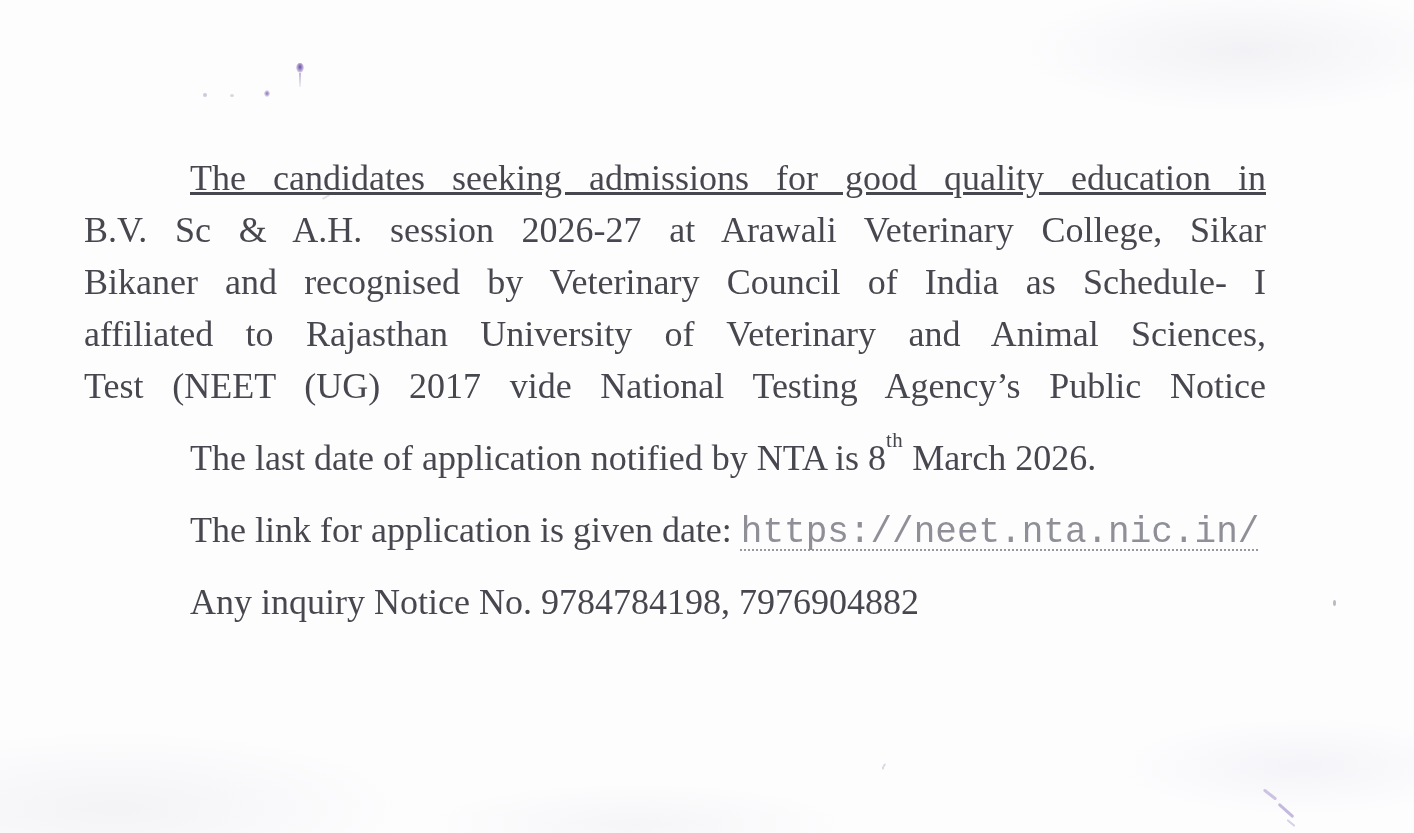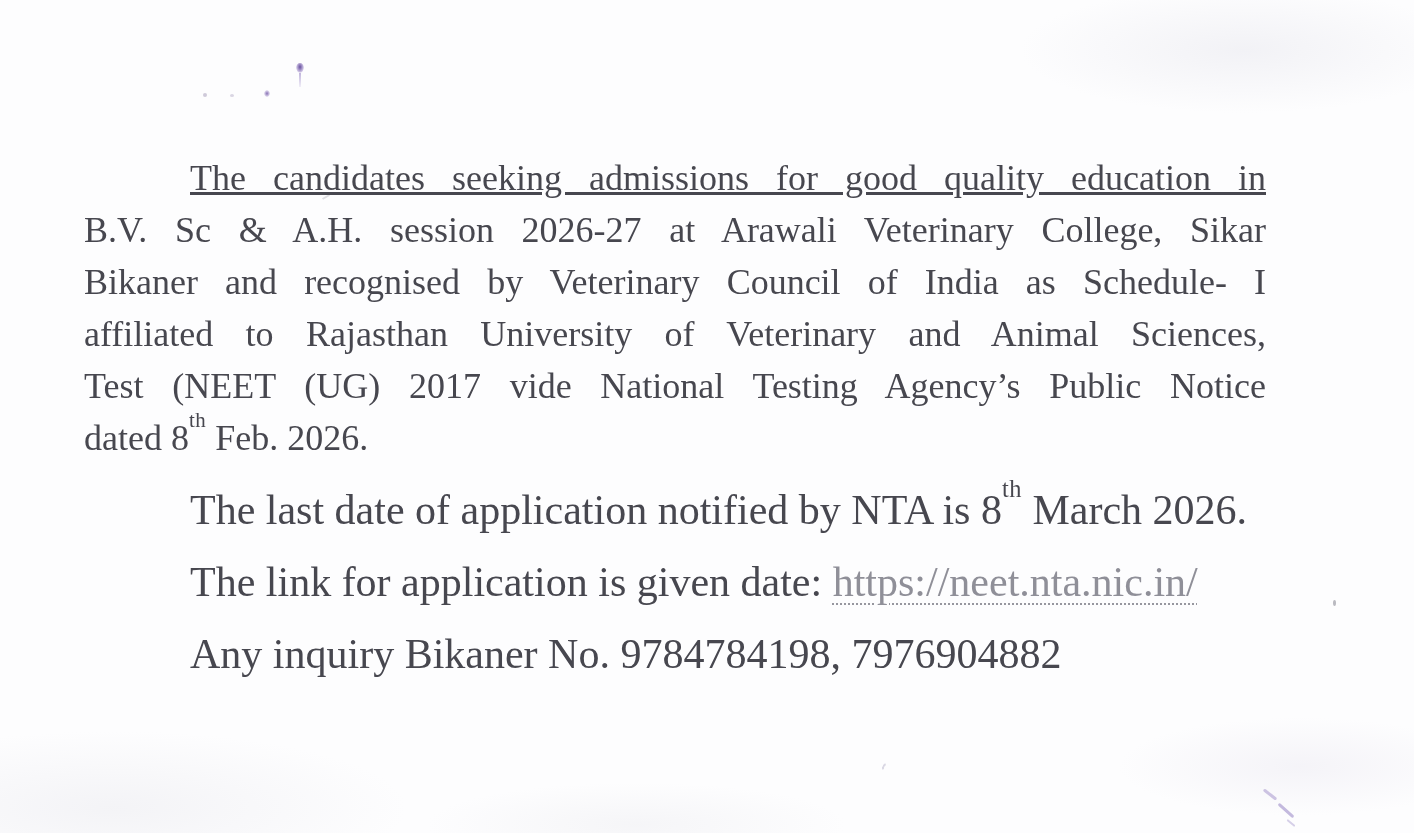--- a/index.html
+++ b/index.html
@@ -45,21 +45,21 @@
     text-indent: 106px;
     text-decoration: underline;
   }
 
   .para-line.last-of-para {
     text-align: left;
     text-align-last: left;
   }
 
   .single-para {
-    font-size: 42px;
+    font-size: 36px;
     line-height: 52px;
     height: 52px;
     padding-left: 106px;
     margin-top: 20px;
     white-space: nowrap;
   }
 
   sup.th {
     font-size: 0.58em;
     line-height: 0;
@@ -69,20 +69,21 @@
   }
 
   .app-link {
     color: #8f8f98;
     text-decoration: underline;
     text-decoration-style: dotted;
     text-decoration-thickness: 2px;
     text-underline-offset: 7px;
     text-decoration-color: #97979f;
     cursor: pointer;
+    font-family: Liberation Mono, monospace;
   }
 
   
   .speck { position: absolute; pointer-events: none; }
   .speck-dot-1 {
     left: 296px; top: 63px; width: 8px; height: 10px;
     background: radial-gradient(ellipse at 50% 40%, rgba(86,58,148,0.9), rgba(120,90,180,0.35) 60%, transparent 75%);
     border-radius: 50%;
   }
   .speck-tail-1 {
@@ -153,22 +154,21 @@
 <div class="speck squiggle-3"></div>
 
 <div class="content">
 
   <div>
     <div class="para-line indent-first">The candidates seeking admissions for good quality education in</div>
     <div class="para-line">B.V. Sc &amp; A.H. session 2026-27 at Arawali Veterinary College, Sikar</div>
     <div class="para-line">Bikaner and recognised by Veterinary Council of India as Schedule- I</div>
     <div class="para-line">affiliated to Rajasthan University of Veterinary and Animal Sciences,</div>
     <div class="para-line">Test (NEET (UG) 2017 vide National Testing Agency’s Public Notice</div>
-    <div class="para-line last-of-para"><span>dated 8</span><sup class="th">th</sup><span> Feb. 2026.</span></div>
   </div>
 
   <div class="single-para"><span>The last date of application notified by NTA is 8</span><sup class="th">th</sup><span> March 2026.</span></div>
 
   <div class="single-para"><span>The link for application is given date: </span><a class="app-link">https://neet.nta.nic.in/</a></div>
 
-  <div class="single-para"><span>Any inquiry Bikaner No. </span><span>9784784198, 7976904882</span></div>
+  <div class="single-para"><span>Any inquiry Notice No. </span><span>9784784198, 7976904882</span></div>
 
 </div>
 
 </body></html>

